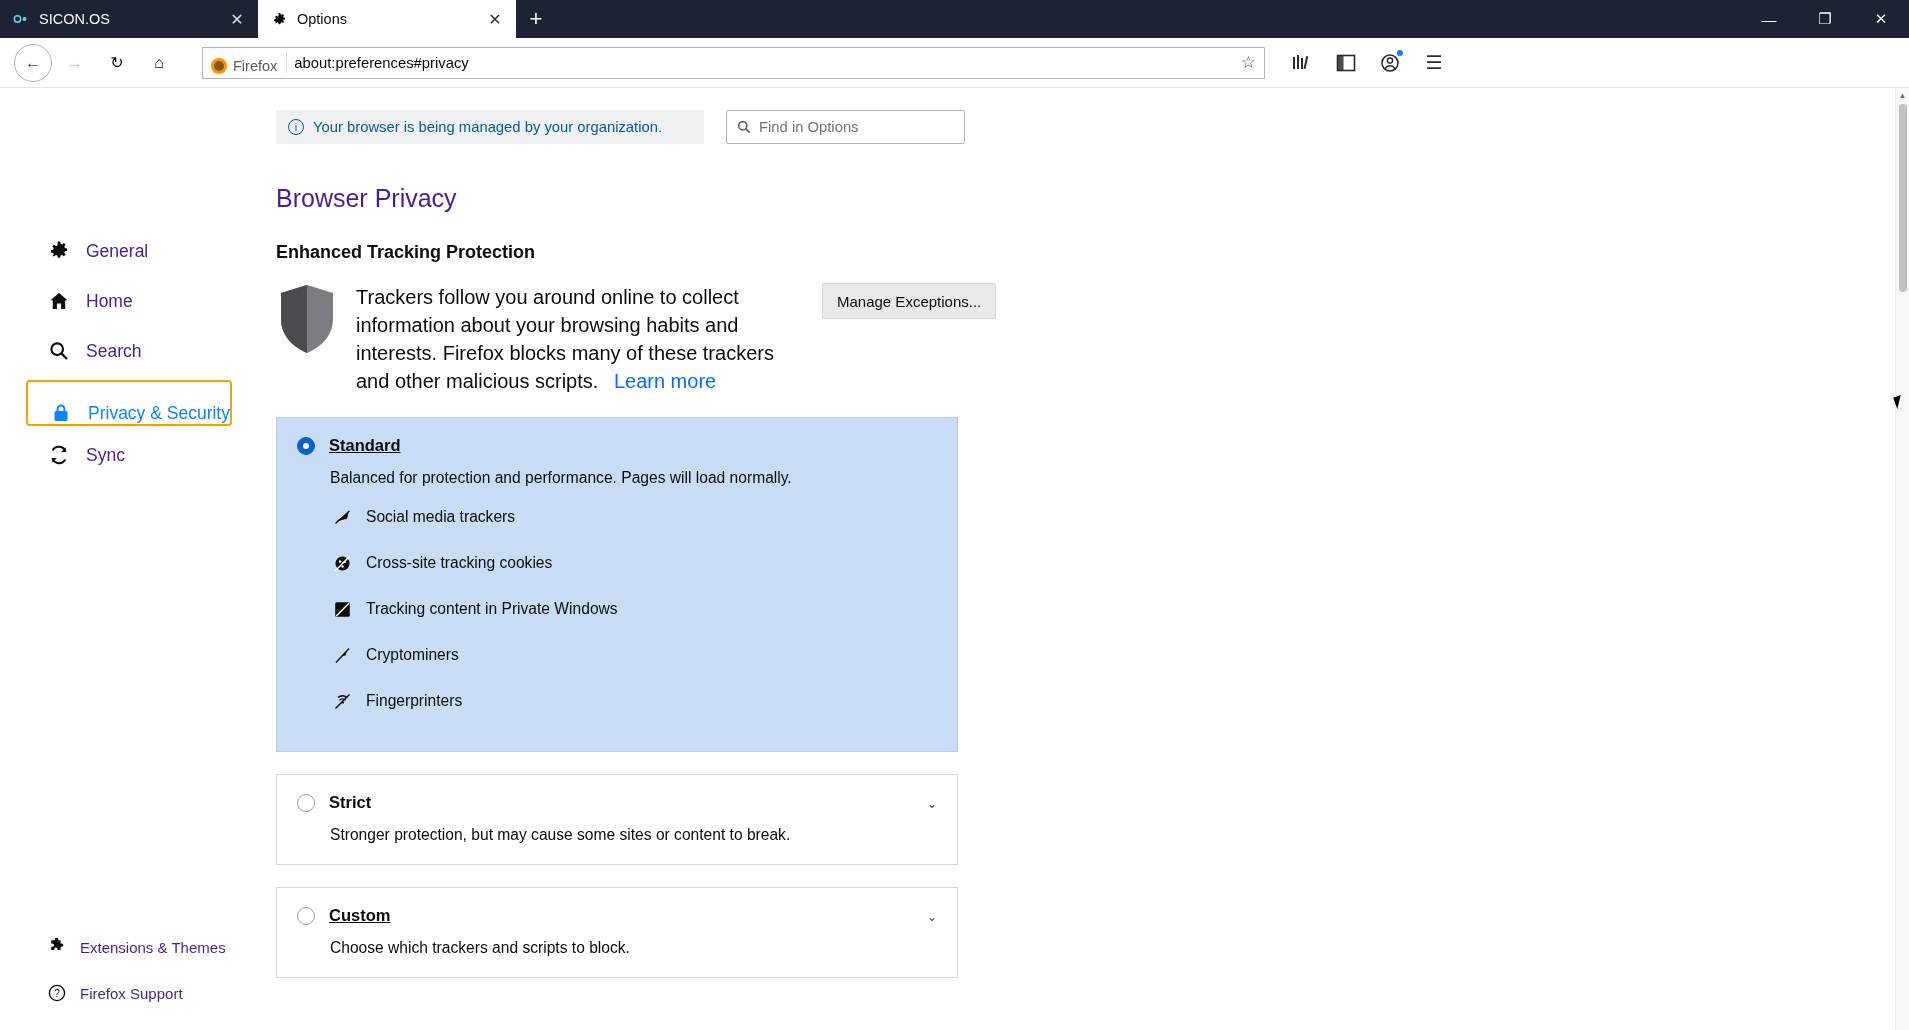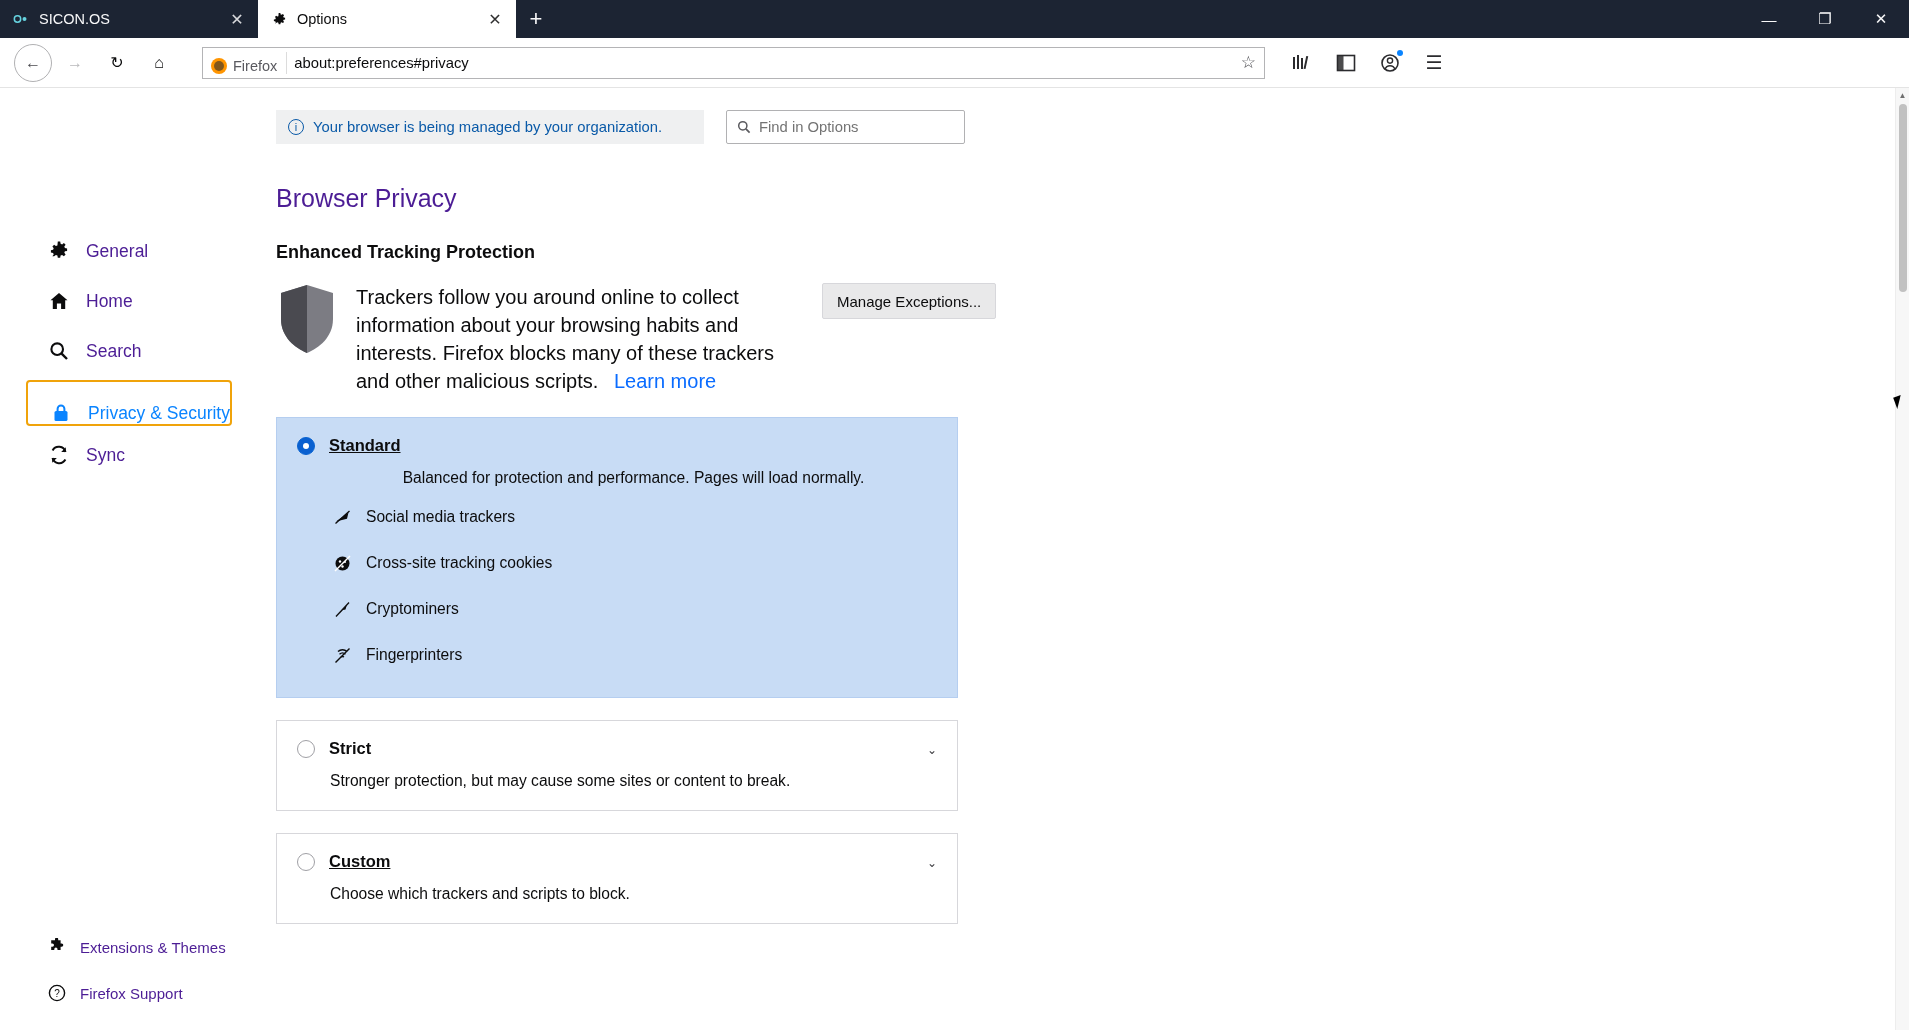--- a/index.html
+++ b/index.html
@@ -287,21 +287,20 @@
     margin-top: 22px;
     border: 1px solid #d7d7db;
     background: #fff;
     padding: 18px 20px 20px 20px;
     position: relative;
   }
   .option-card.selected {
     background: #c8dcf5;
     border-color: #b5cef0;
     padding-bottom: 28px;
-    text-align: center;
   }
   .opt-head {
     display: flex;
     align-items: center;
     gap: 14px;
   }
   .radio {
     width: 18px; height: 18px;
     border-radius: 50%;
     border: 1px solid #a0a0a5;
@@ -330,21 +329,21 @@
   }
   .feature-list { margin: 16px 0 0 36px; }
   .feature {
     display: flex;
     align-items: center;
     gap: 14px;
     font-size: 15.6px;
     height: 28px;
     margin-bottom: 18px;
   }
-  .feature:last-child { margin-bottom: 0; }
+  .feature:last-child { margin-bottom: 8px; }
   .feature .ficon {
     width: 19px; height: 19px;
     flex: none;
     display: flex; align-items: center; justify-content: center;
   }
   .chev {
     position: absolute;
     right: 20px; top: 22px;
     color: #3c3c40;
     font-size: 12px;
@@ -586,20 +585,29 @@
                 <circle cx="12" cy="8" r="1" fill="#fff"></circle>
                 <circle cx="9.5" cy="12.5" r="1.2" fill="#fff"></circle>
                 <line x1="2" y1="17" x2="17" y2="2" stroke="#fff" stroke-width="1.4"></line>
               </svg>
           </span>
           <span>Cross-site tracking cookies</span>
         </div>
         <div class="feature">
           <span class="ficon">
             <svg width="19" height="19" viewBox="0 0 19 19">
+                <rect x="2.2" y="2.2" width="14.6" height="14.6" rx="1.6" fill="#0c0c0d"></rect>
+                <line x1="3.2" y1="16" x2="16" y2="3.2" stroke="#fff" stroke-width="1.5"></line>
+              </svg>
+          </span>
+          <span>Tracking content in Private Windows</span>
+        </div>
+        <div class="feature">
+          <span class="ficon">
+            <svg width="19" height="19" viewBox="0 0 19 19">
                 <path d="M6 14.5l8-10-1.5 5-3.5.8z" fill="#0c0c0d"></path>
                 <line x1="3" y1="16.5" x2="16" y2="2.5" stroke="#0c0c0d" stroke-width="1.3"></line>
               </svg>
           </span>
           <span>Cryptominers</span>
         </div>
         <div class="feature">
           <span class="ficon">
             <svg width="19" height="19" viewBox="0 0 19 19">
                 <path d="M5 5.5a6.5 6.5 0 019 0M6.5 8.2a4.5 4.5 0 016 0M8 11a2.6 2.6 0 013 0" fill="none" stroke="#0c0c0d" stroke-width="1.4"></path>

